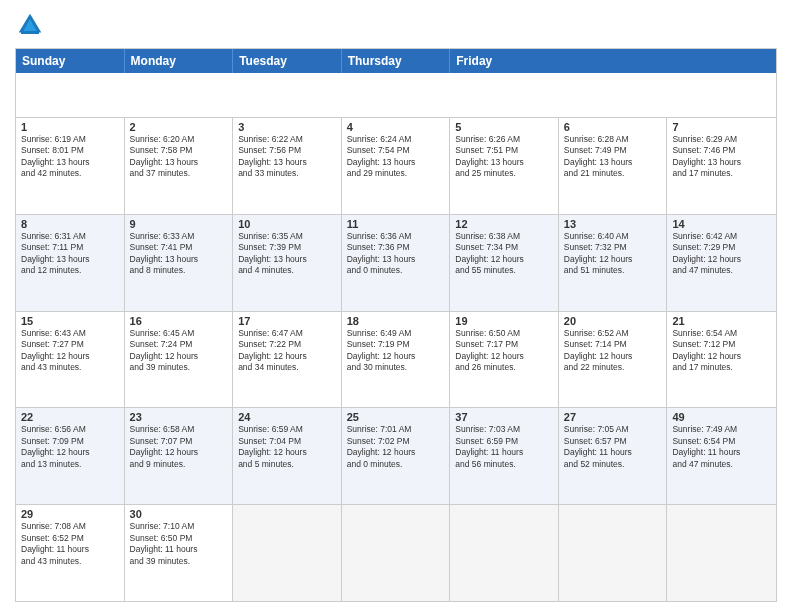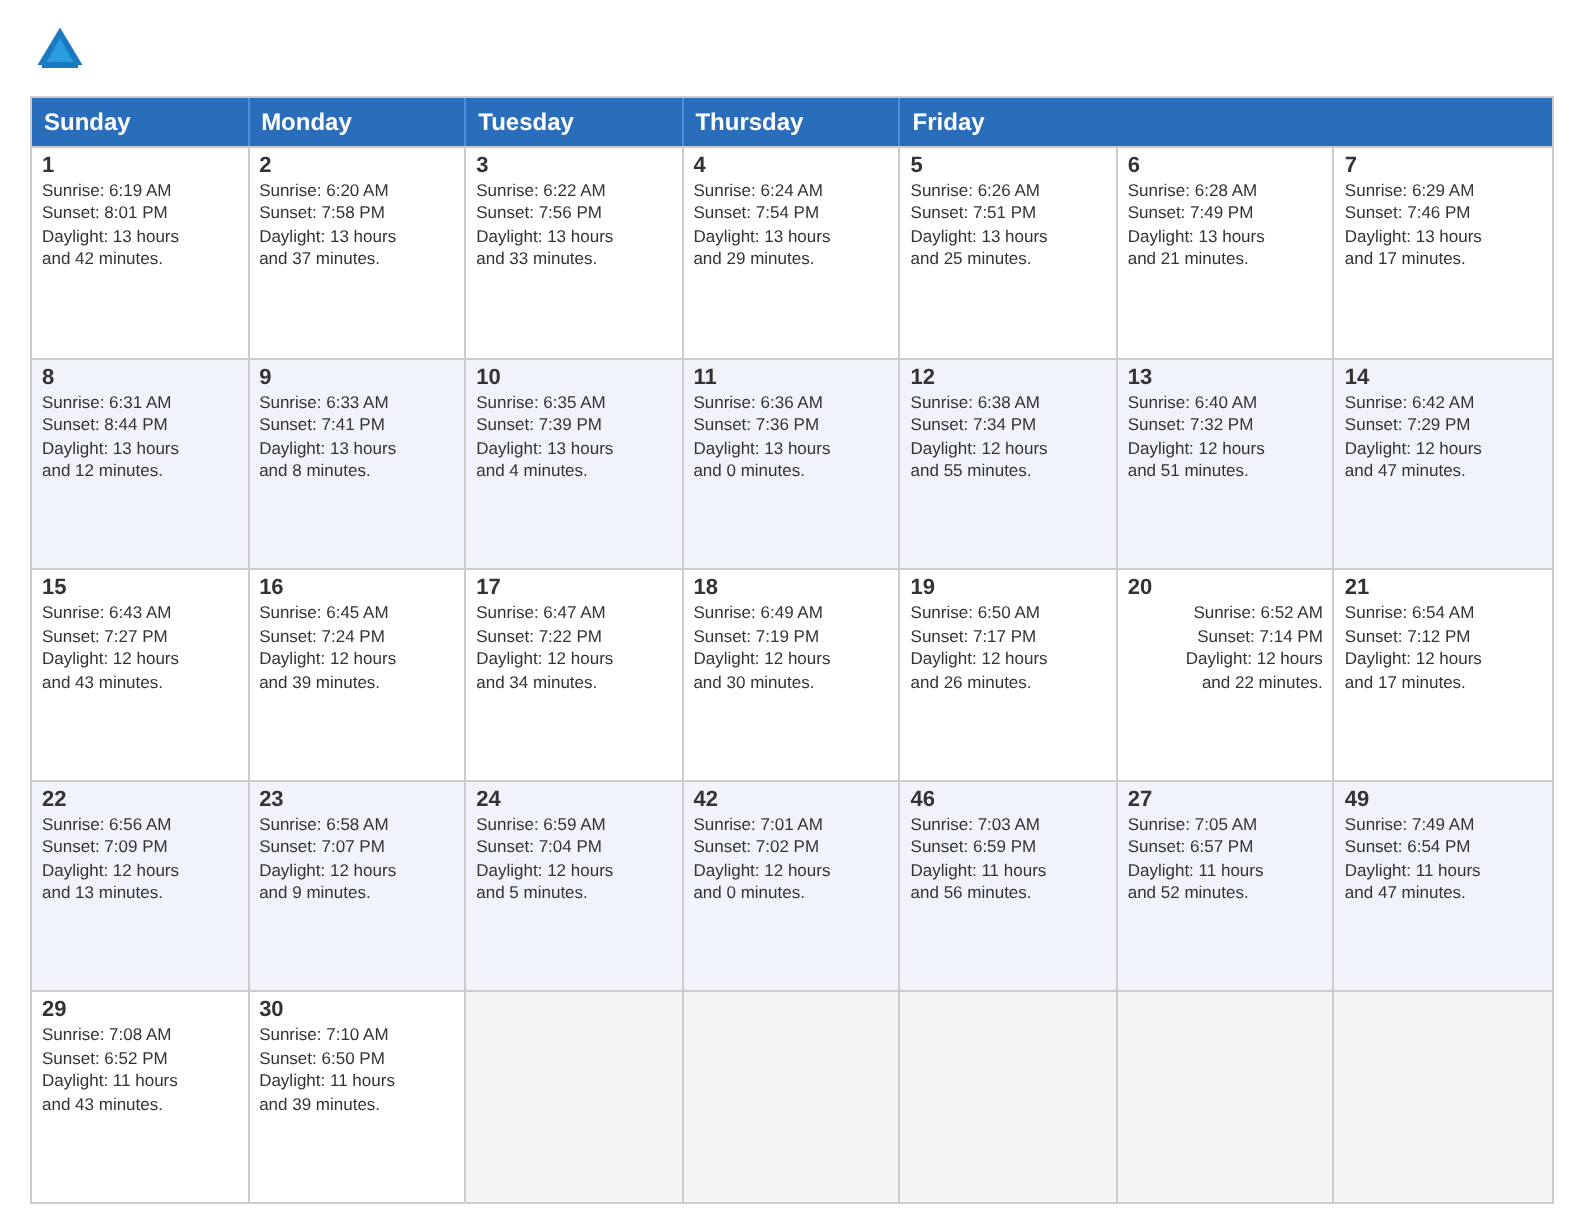--- a/index.html
+++ b/index.html
@@ -51,20 +51,21 @@
     }
     .subtitle {
       font-size: 14px;
       color: #555;
     }
     .calendar {
       flex: 1;
       display: flex;
       flex-direction: column;
       border: 1px solid #ccc;
+      gap: 44px;
     }
     .cal-header {
       display: grid;
       grid-template-columns: repeat(7, 1fr);
       background: #2a6ebb;
     }
     .cal-header-cell {
       color: #fff;
       font-weight: bold;
       font-size: 12px;
@@ -186,21 +187,21 @@
             <div class="cell-text" style="white-space: pre-line;">Sunrise: 6:29 AM
 Sunset: 7:46 PM
 Daylight: 13 hours
 and 17 minutes.</div>
           </div>
         </div>
         <div class="cal-row">
           <div class="cal-cell alt-row">
             <span class="day-num">8</span>
             <div class="cell-text" style="white-space: pre-line;">Sunrise: 6:31 AM
-Sunset: 8:44 PM
+Sunset: 7:11 PM
 Daylight: 13 hours
 and 12 minutes.</div>
           </div>
           <div class="cal-cell alt-row">
             <span class="day-num">9</span>
             <div class="cell-text" style="white-space: pre-line;">Sunrise: 6:33 AM
 Sunset: 7:41 PM
 Daylight: 13 hours
 and 8 minutes.</div>
           </div>
@@ -271,21 +272,21 @@
           </div>
           <div class="cal-cell">
             <span class="day-num">19</span>
             <div class="cell-text" style="white-space: pre-line;">Sunrise: 6:50 AM
 Sunset: 7:17 PM
 Daylight: 12 hours
 and 26 minutes.</div>
           </div>
           <div class="cal-cell">
             <span class="day-num">20</span>
-            <div class="cell-text" style="white-space: pre-line; text-align: right;">Sunrise: 6:52 AM
+            <div class="cell-text" style="white-space: pre-line;">Sunrise: 6:52 AM
 Sunset: 7:14 PM
 Daylight: 12 hours
 and 22 minutes.</div>
           </div>
           <div class="cal-cell">
             <span class="day-num">21</span>
             <div class="cell-text" style="white-space: pre-line;">Sunrise: 6:54 AM
 Sunset: 7:12 PM
 Daylight: 12 hours
 and 17 minutes.</div>
@@ -307,28 +308,28 @@
 and 9 minutes.</div>
           </div>
           <div class="cal-cell alt-row">
             <span class="day-num">24</span>
             <div class="cell-text" style="white-space: pre-line;">Sunrise: 6:59 AM
 Sunset: 7:04 PM
 Daylight: 12 hours
 and 5 minutes.</div>
           </div>
           <div class="cal-cell alt-row">
-            <span class="day-num">42</span>
+            <span class="day-num">25</span>
             <div class="cell-text" style="white-space: pre-line;">Sunrise: 7:01 AM
 Sunset: 7:02 PM
 Daylight: 12 hours
 and 0 minutes.</div>
           </div>
           <div class="cal-cell alt-row">
-            <span class="day-num">46</span>
+            <span class="day-num">37</span>
             <div class="cell-text" style="white-space: pre-line;">Sunrise: 7:03 AM
 Sunset: 6:59 PM
 Daylight: 11 hours
 and 56 minutes.</div>
           </div>
           <div class="cal-cell alt-row">
             <span class="day-num">27</span>
             <div class="cell-text" style="white-space: pre-line;">Sunrise: 7:05 AM
 Sunset: 6:57 PM
 Daylight: 11 hours

